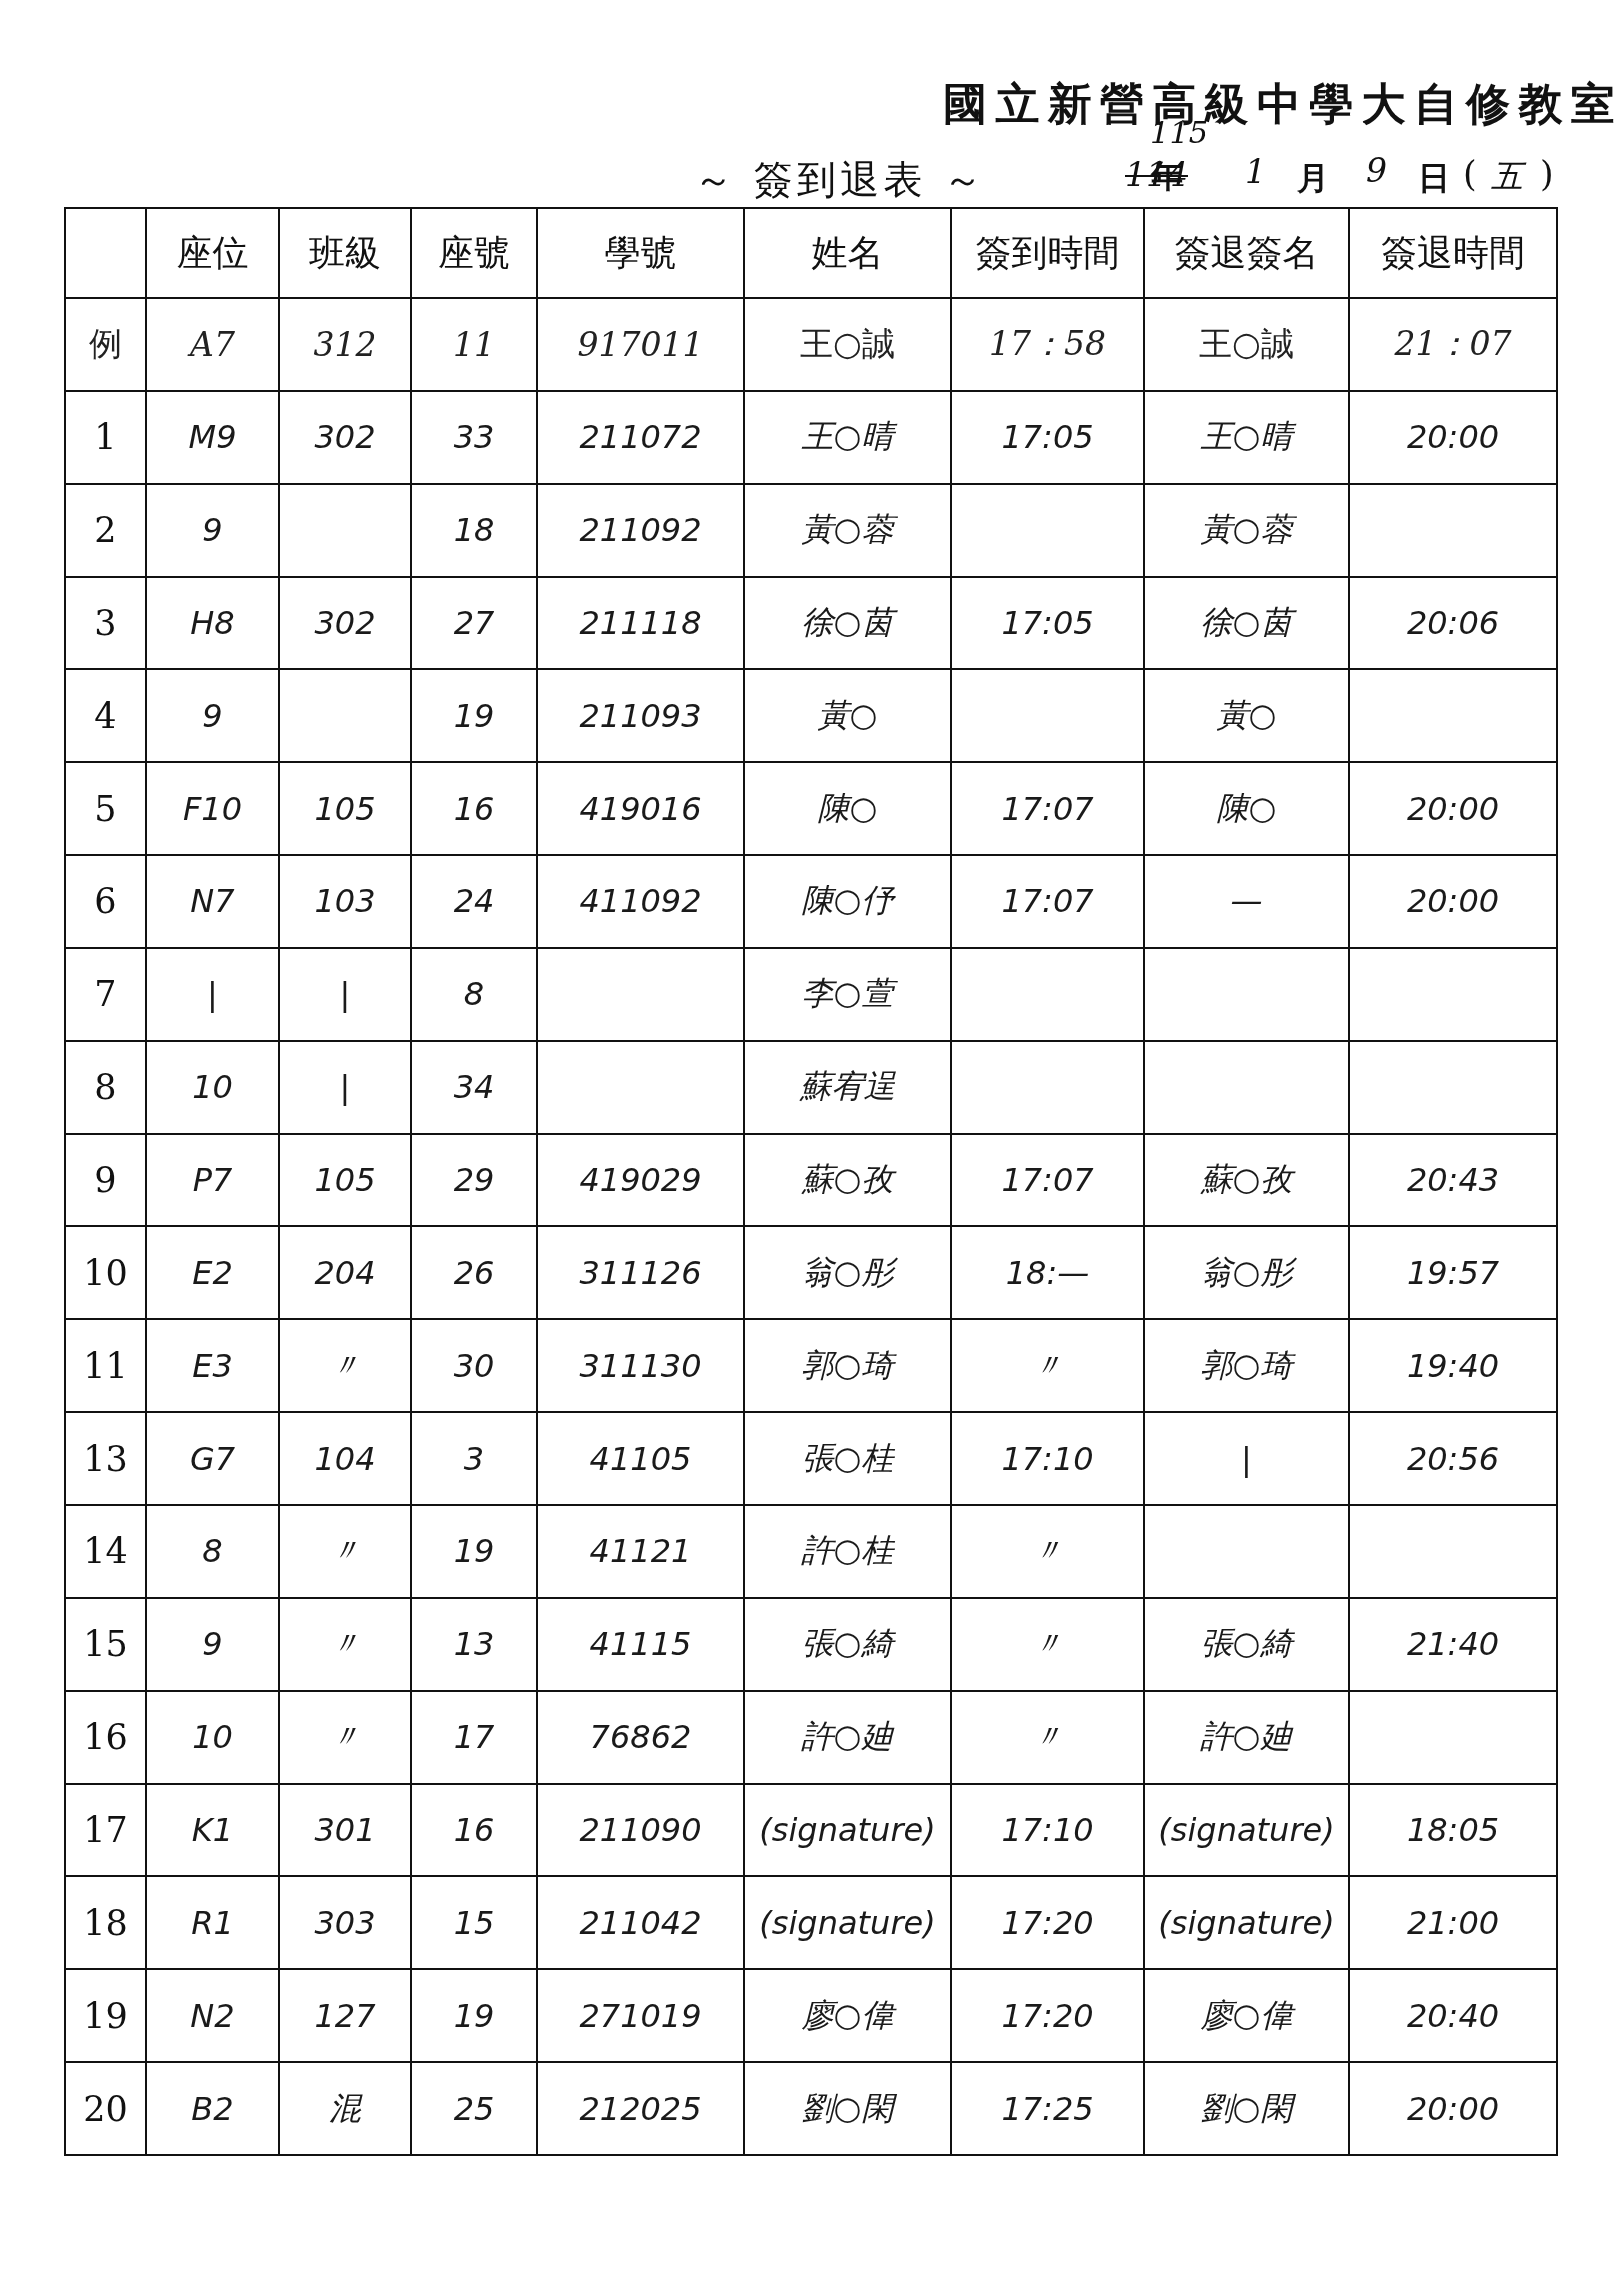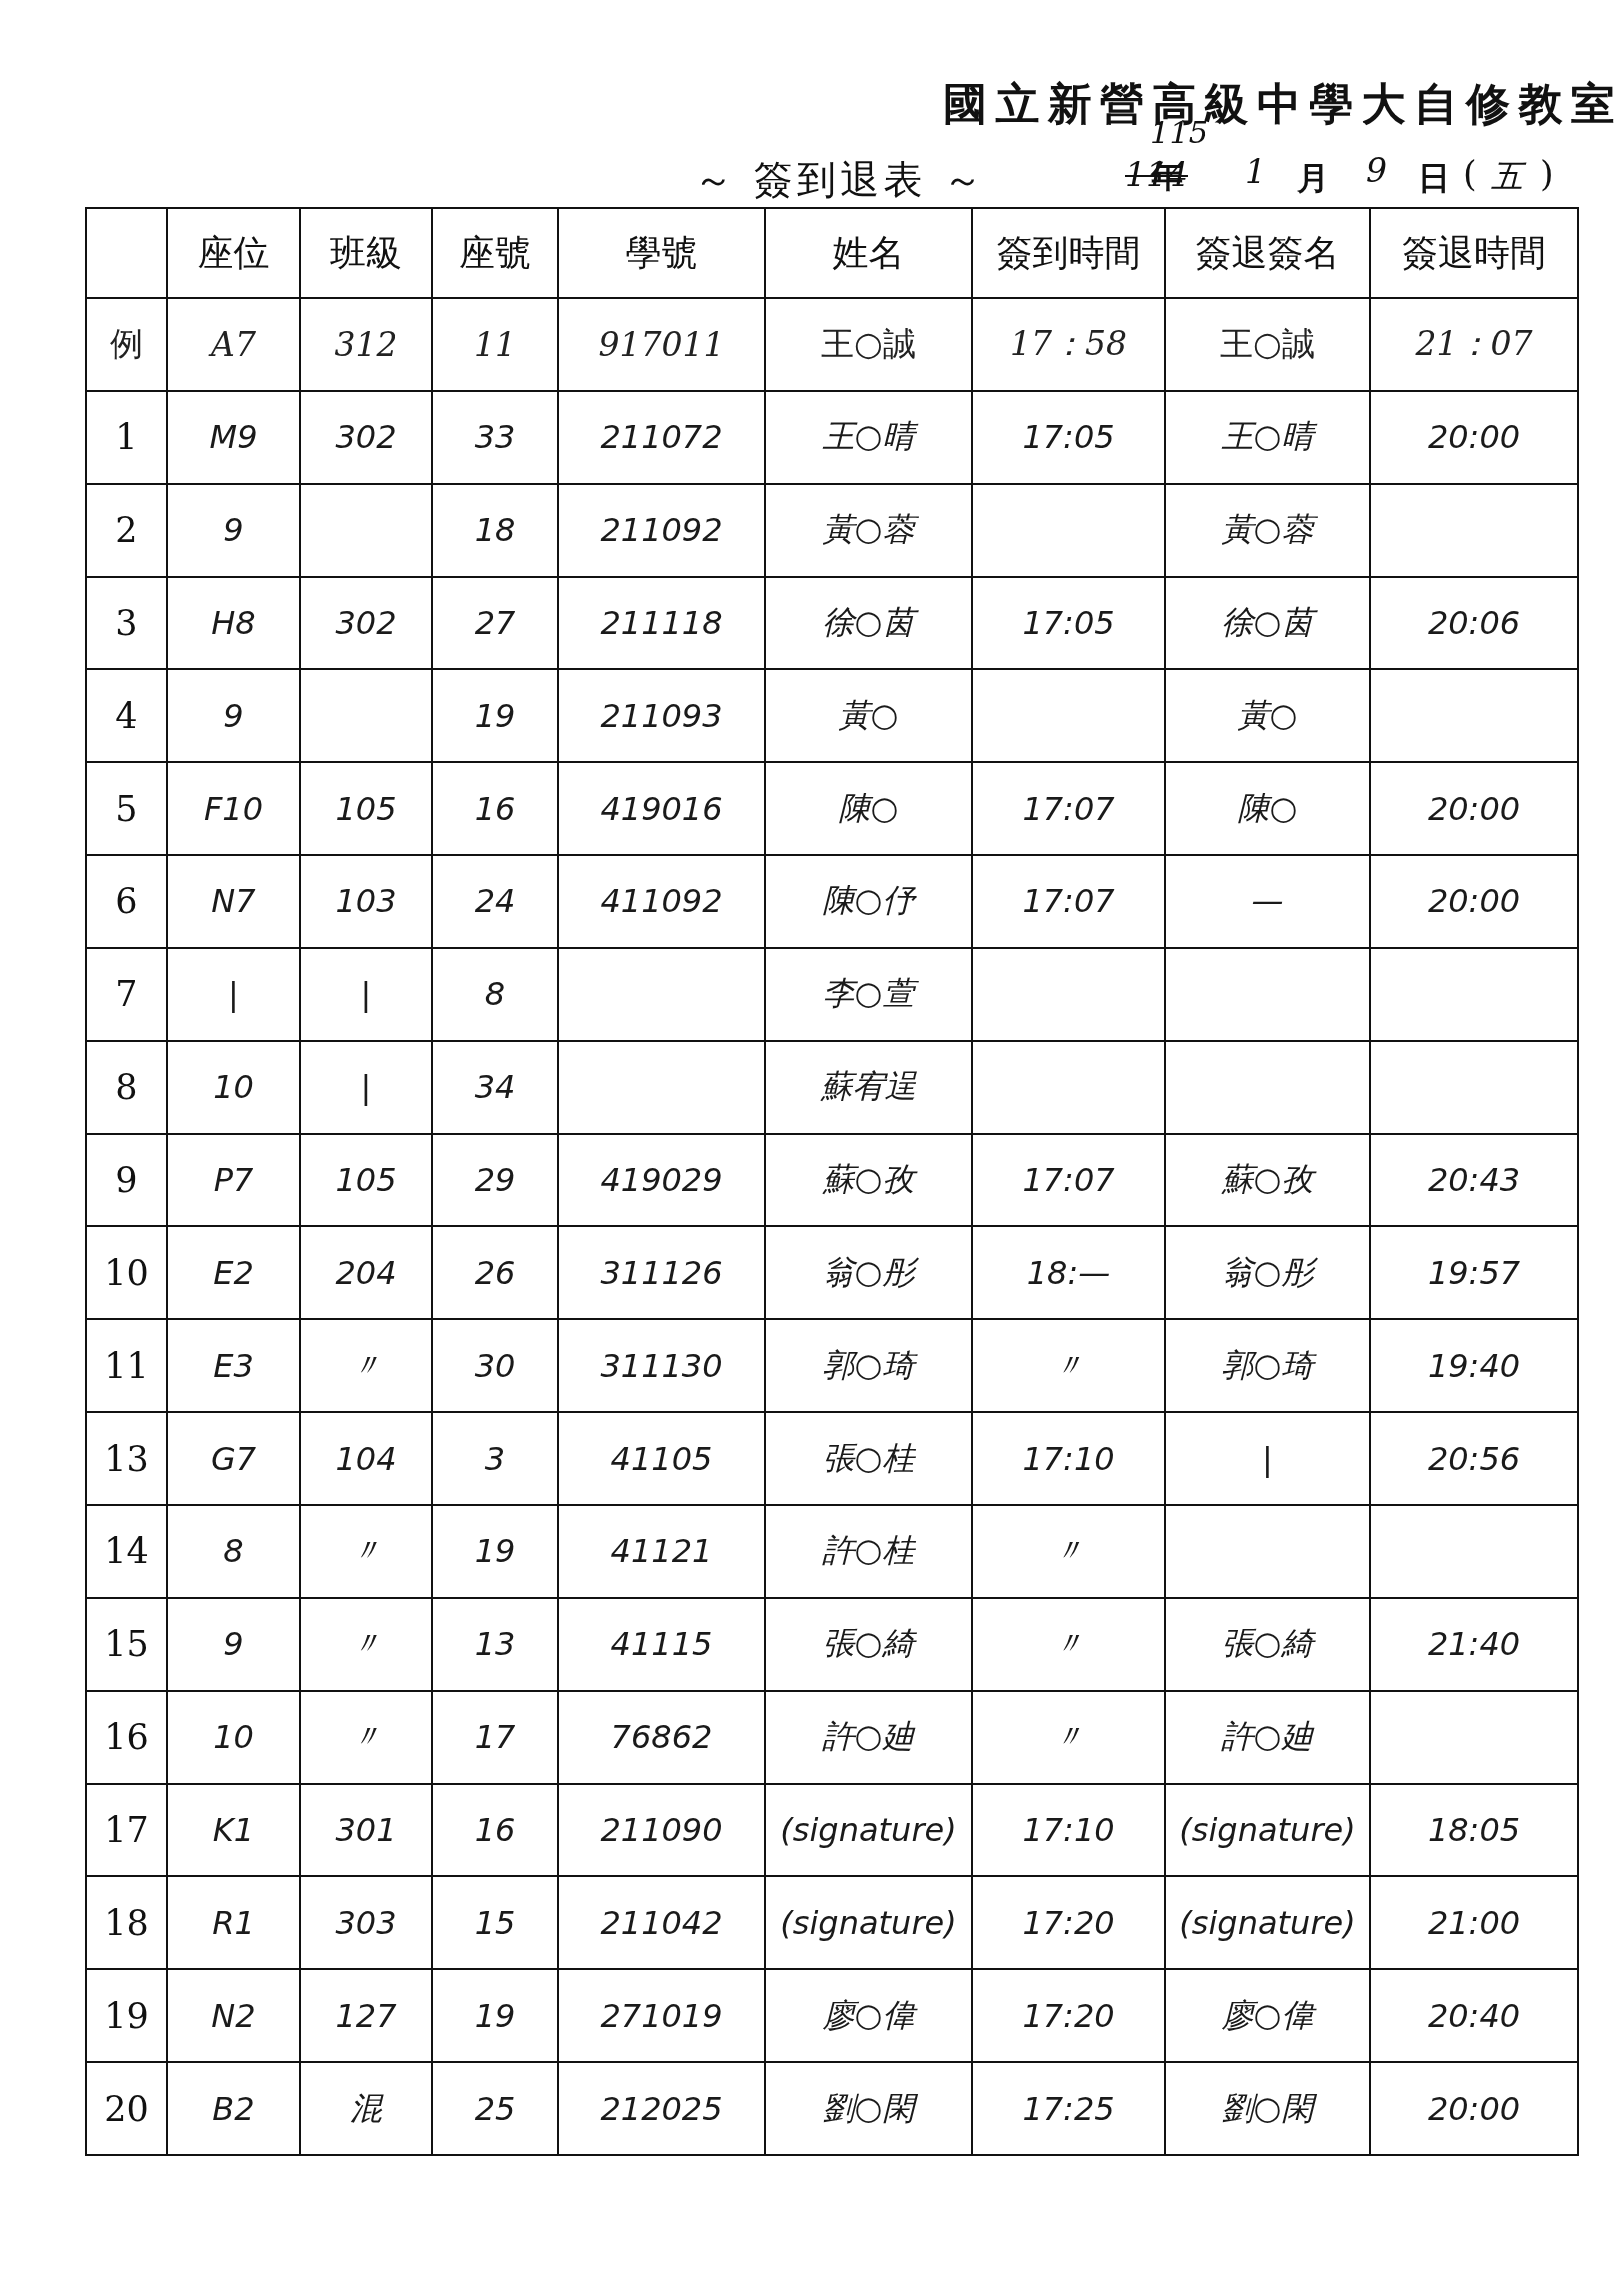--- a/index.html
+++ b/index.html
@@ -12,21 +12,21 @@
     position:absolute; left:694px; top:153px; font-family:"DejaVu Serif", serif;
     font-size:39px; letter-spacing:4.2px;
   }
   .date-line { position:absolute; left:1068px; top:151px; height:49px; width:485px; }
   .date-line span { position:absolute; font-family:"DejaVu Serif", serif; }
   .hw { font-family:"DejaVu Sans", sans-serif; font-style:italic; font-weight:300; }
   .printed { font-weight:bold; font-size:32px; }
   .crossed { text-decoration:line-through; text-decoration-thickness:2.1px; }
   table.sheet {
     position:absolute; left:64px; top:207px; width:1492px; height:1949px;
-    border-collapse:collapse; table-layout:fixed;margin-left:21px;
+    border-collapse:collapse; table-layout:fixed;
   }
   table.sheet td, table.sheet th {
     border:2.1px solid #111; text-align:center; vertical-align:middle; padding:0;
     height:88px; overflow:visible; position:relative;
   }
   table.sheet th {
     font-family:"DejaVu Sans", sans-serif; font-weight:normal; font-size:36px;
   }
   td.rownum { font-family:"DejaVu Serif", serif; font-size:35px; }
   td.example { font-family:"DejaVu Serif", serif; font-style:italic; font-size:33px; color:#222; }

